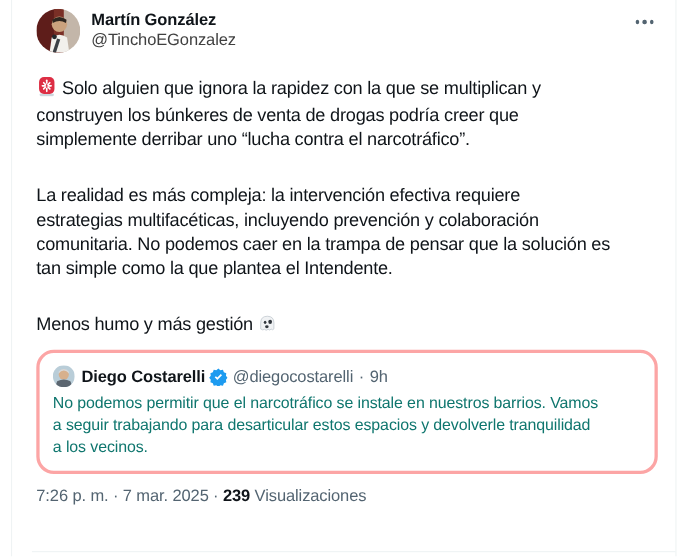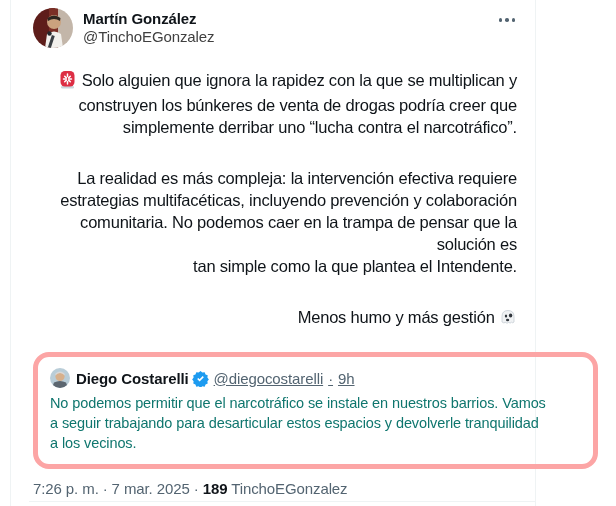--- a/index.html
+++ b/index.html
@@ -1,43 +1,43 @@
 <!DOCTYPE html>
 <html><head>
 <meta charset="utf-8">
 <style>
   * { margin:0; padding:0; box-sizing:border-box; }
   html,body { width:616px; height:506px; background:#ffffff; overflow:hidden;
               font-family:"Liberation Sans","DejaVu Sans",sans-serif; }
-  .column { position:relative; margin-left:10px; width:526px; height:506px;
+  .column { position:relative; margin-left:10px; width:605px; height:506px;
             border-left:1px solid #eff3f4; border-right:1px solid #eff3f4;
             padding:8px 18px 0 22px; }
   
   .header { display:flex; align-items:flex-start; }
   .avatar { width:40px; height:40px; border-radius:50%; overflow:hidden; flex:0 0 auto; cursor:pointer; }
   .author-block { margin-left:10px; padding-top:2px; line-height:18px; }
   .author-name { font-size:15px; font-weight:bold; color:#0f1419; letter-spacing:-0.1px; }
   .author-handle { font-size:15px; color:#404040; letter-spacing:-0.1px; }
   .spacer { flex:1; }
   .more-btn { display:flex; gap:3px; padding:10px 2px; cursor:pointer; }
   .more-btn .dot { width:3.5px; height:3.5px; border-radius:50%; background:#536471; }
   
-  .body-text { margin-top:21px;text-align:right; }
+  .body-text { margin-top:21px; }
   .body-p { font-size:16.5px; line-height:22px; color:#0f1419; letter-spacing:-0.2px;
             white-space:pre-line; margin-bottom:29px; }
   .body-p.last { margin-bottom:0; }
   .emoji { display:inline-block; vertical-align:-3px; }
   
-  .quote-card { margin-top:21px; width:565px; border:5px solid #fca5a5; border-radius:16px;
+  .quote-card { margin-top:9px; width:565px; border:3px solid #fca5a5; border-radius:16px;
                 padding:11px 12px 11px 12px; cursor:pointer; }
   .quote-header { display:flex; align-items:center; }
   .quote-avatar { width:20px; height:20px; border-radius:50%; overflow:hidden; flex:0 0 auto; }
   .quote-name { margin-left:6px; font-size:15px; font-weight:bold; color:#0f1419; letter-spacing:-0.1px; }
   .badge { margin-left:3px; display:inline-flex; }
-  .quote-meta { margin-left:5px; font-size:15px; color:#536471; letter-spacing:-0.1px;text-decoration:underline; }
+  .quote-meta { margin-left:5px; font-size:15px; color:#536471; letter-spacing:-0.1px; }
   .quote-text { margin-top:5px; font-size:14.5px; line-height:20px; color:#0f766e;
                 letter-spacing:-0.1px; white-space:pre-line; }
   .quote-link { font-size:14.5px; line-height:20px; color:#0f1419; letter-spacing:-0.1px; cursor:pointer; }
   
   .footer { margin-top:11px; font-size:15px; color:#536471; letter-spacing:-0.1px; }
   .footer .sep { padding:0 4px; }
   .views-count { color:#0f1419; font-weight:bold; }
   .bottom-divider { position:absolute; left:18px; right:0; bottom:4px; height:1px; background:#eff3f4; }
 </style>
 </head>
@@ -119,17 +119,17 @@
       <span class="quote-meta">@diegocostarelli</span>
       <span class="quote-meta">·</span>
       <span class="quote-meta">9h</span>
     </div>
     <div class="quote-text">No podemos permitir que el narcotráfico se instale en nuestros barrios. Vamos
 a seguir trabajando para desarticular estos espacios y devolverle tranquilidad
 a los vecinos.</div>
   </div>
 
   <div class="footer">
-    <span>7:26 p. m.</span><span class="sep">·</span><span>7 mar. 2025</span><span class="sep">·</span><span class="views-count">189</span> <span>TinchoEGonzalez</span>
+    <span>7:26 p. m.</span><span class="sep">·</span><span>7 mar. 2025</span><span class="sep">·</span><span class="views-count">239</span> <span>Visualizaciones</span>
   </div>
 
   <div class="bottom-divider"></div>
 </div>
 
 </body></html>

